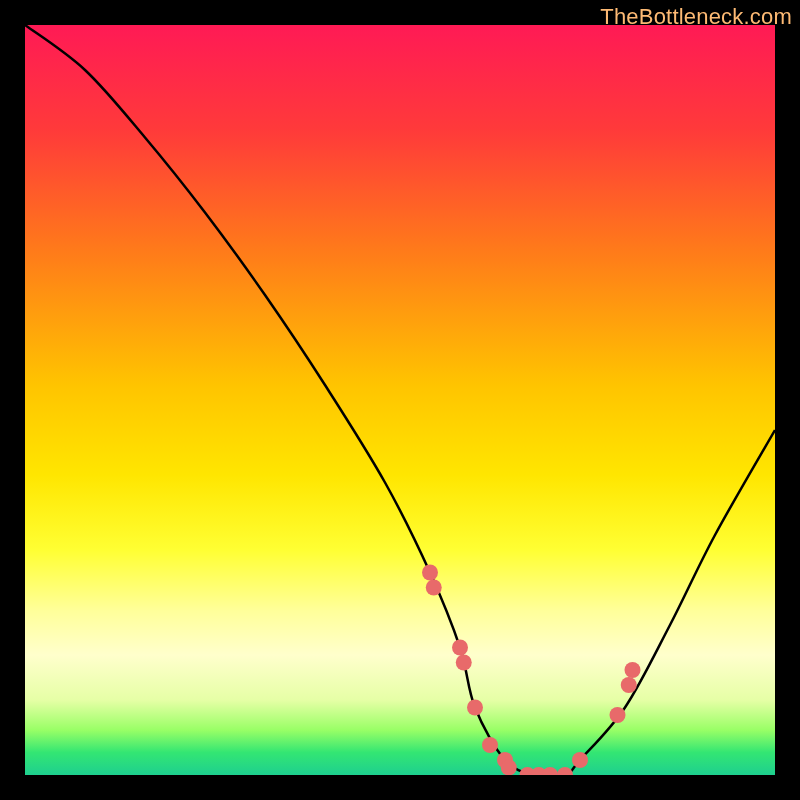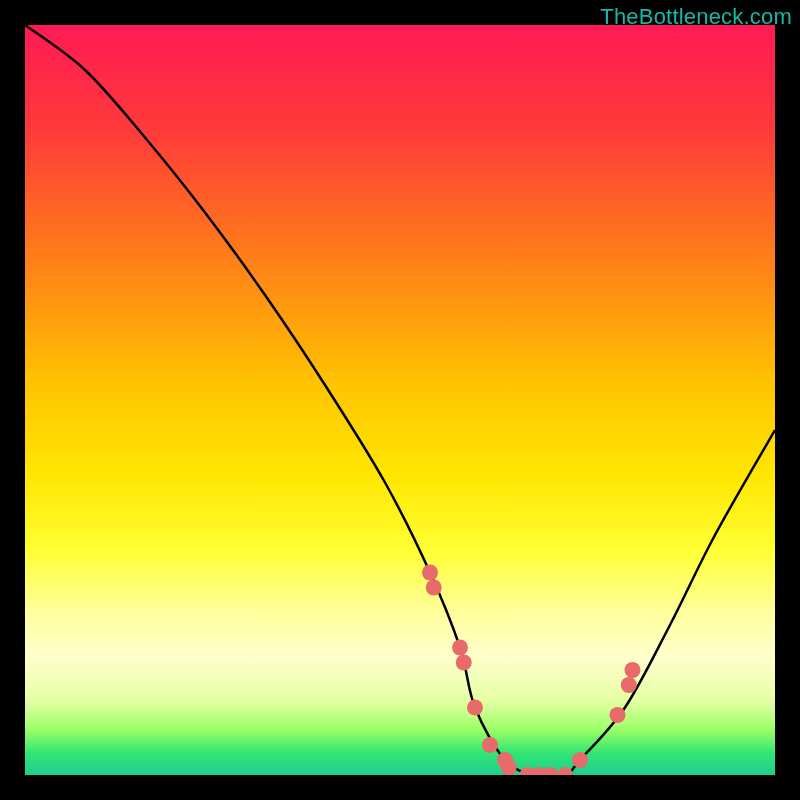--- a/index.html
+++ b/index.html
@@ -37,21 +37,21 @@
       #e6ffa6 90%,
       #99ff66 94%,
       #33e673 97%,
       #1ecf8f 100%
     );
   }
   .watermark {
     position: absolute;
     top: 4px;
     right: 8px;
-    color: #14b8a6;
+    color: #fdba74;
     font-size: 22px;
     font-weight: 400;
     letter-spacing: 0.2px;
     z-index: 10;
   }
   svg.curve {
     position: absolute;
     left: 0;
     top: 0;
     width: 750px;

